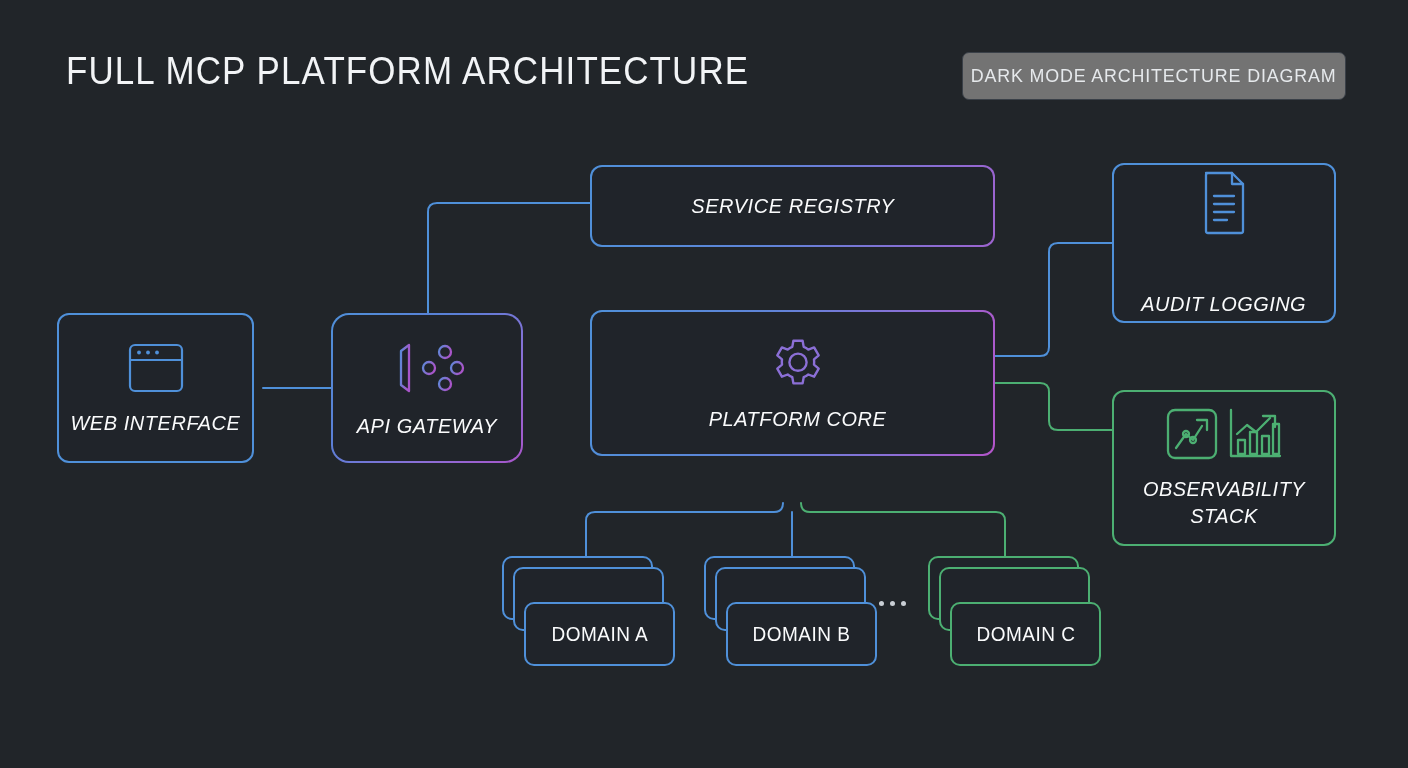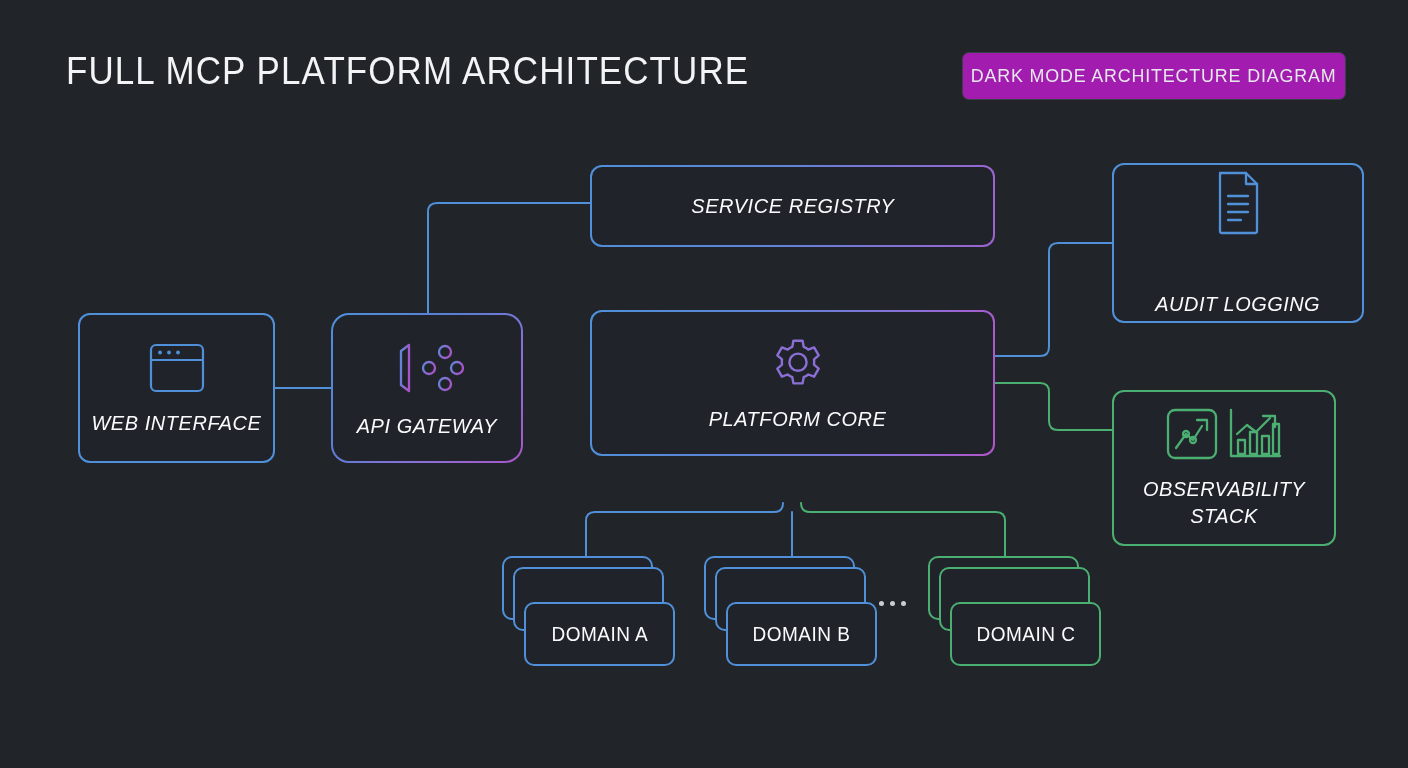--- a/index.html
+++ b/index.html
@@ -15,21 +15,21 @@
   
   .title{
     position:absolute;left:66px;top:50px;
     font-size:38px;letter-spacing:1.2px;font-weight:400;
     color:#f2f4f6;white-space:nowrap;
     transform:scaleX(.92);transform-origin:left center;
   }
   .badge{
     position:absolute;left:962px;top:52px;width:384px;height:48px;
     border:1px solid #3a4048;border-radius:7px;
-    background:#a21caf;
+    background:#737373;
     display:flex;align-items:center;justify-content:center;
     box-sizing:border-box;
   }
   .badge span{
     font-size:19px;letter-spacing:.9px;color:#e6e9ec;white-space:nowrap;
     transform:scaleX(.94);
   }
 
   
   svg.layer{position:absolute;left:0;top:0;width:1408px;height:768px;pointer-events:none;}
@@ -48,32 +48,32 @@
   }
   .node .ico{line-height:0;margin-bottom:14px;}
 
   
   .gb{
     border:2px solid transparent;border-radius:12px;
     background-clip:padding-box,border-box;
     background-origin:padding-box,border-box;
   }
 
-  #web-interface{left:78px;top:313px;width:197px;height:150px;
+  #web-interface{left:57px;top:313px;width:197px;height:150px;
     border:2px solid #4f90d9;border-radius:12px;}
   #api-gateway{left:331px;top:313px;width:192px;height:150px;
     background-image:linear-gradient(#20242a,#20242a),
       linear-gradient(135deg,#4f90d9 0%,#5b7fd6 38%,#8b6fd6 70%,#a855c9 100%);border-radius:18px;}
   #service-registry{left:590px;top:165px;width:405px;height:82px;
     background-image:linear-gradient(#20242a,#20242a),
       linear-gradient(100deg,#4f90d9 0%,#5f84d8 45%,#8470d4 78%,#9d63cf 100%);}
   #platform-core{left:590px;top:310px;width:405px;height:146px;
     background-image:linear-gradient(#20242a,#20242a),
       linear-gradient(100deg,#4f90d9 0%,#5f84d8 42%,#8b6fd6 76%,#b355c9 100%);padding-left:11px;}
-  #audit-logging{left:1112px;top:163px;width:252px;height:160px;
+  #audit-logging{left:1112px;top:163px;width:224px;height:160px;
     border:2px solid #4f90d9;border-radius:12px;gap:40px;}
   #observability-stack{left:1112px;top:362px;width:224px;height:156px;
     border:2px solid #4caf72;border-radius:12px;margin-top:28px;}
   #domain-servers{left:492px;top:660px;width:602px;height:52px;
     background-image:linear-gradient(#20242a,#20242a),
       linear-gradient(90deg,#4f90d9 0%,#4a93c4 38%,#4caf84 72%,#4caf72 100%);}
 
   #audit-logging .lbl,#observability-stack .lbl{letter-spacing:.5px;}
 
   

